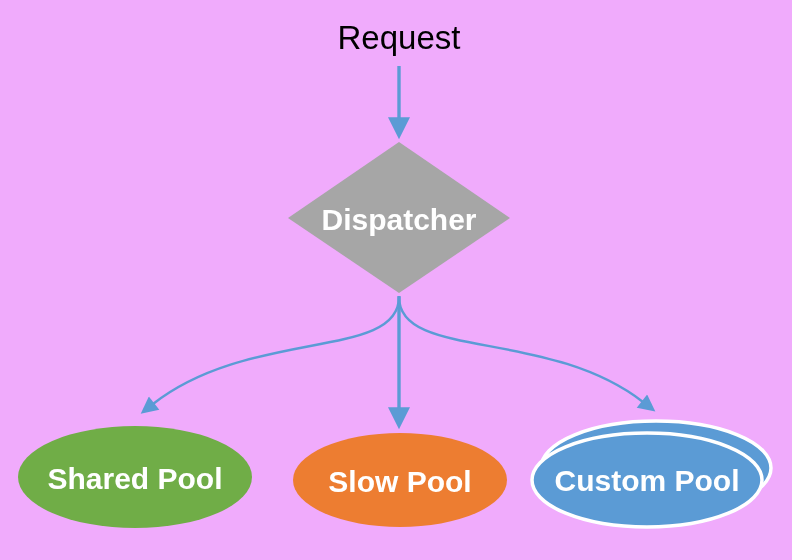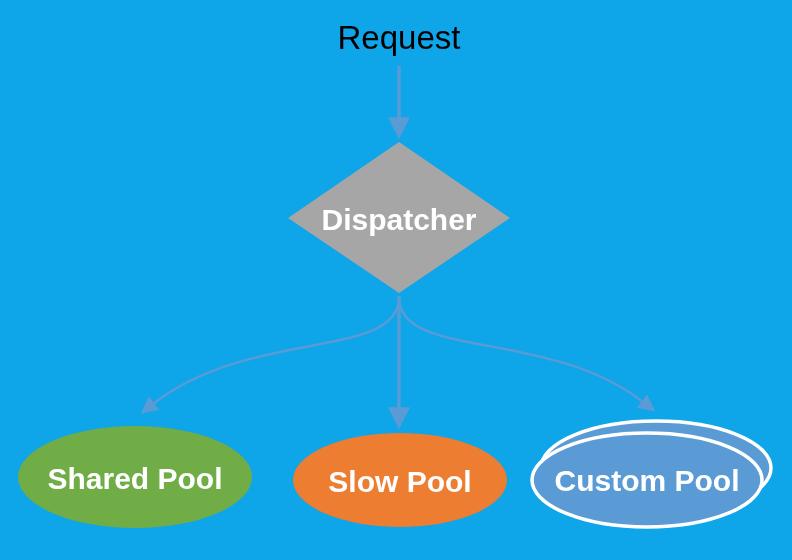--- a/index.html
+++ b/index.html
@@ -1,20 +1,20 @@
 <!DOCTYPE html>
 <html><head>
 <meta charset="utf-8">
 <style>
   html, body { margin: 0; padding: 0; background: #ffffff; }
   .canvas {
     position: relative;
     width: 792px;
     height: 560px;
-    background: #0ea5e9;
+    background: #f0abfc;
     overflow: hidden;
   }
   svg { display: block; }
   text {
     font-family: "Liberation Sans", "DejaVu Sans", sans-serif;
     text-anchor: middle;
     dominant-baseline: central;
   }
   .node-label { font-size: 30px; font-weight: 700; }
   .plain-label { font-size: 33px; font-weight: 400; }

